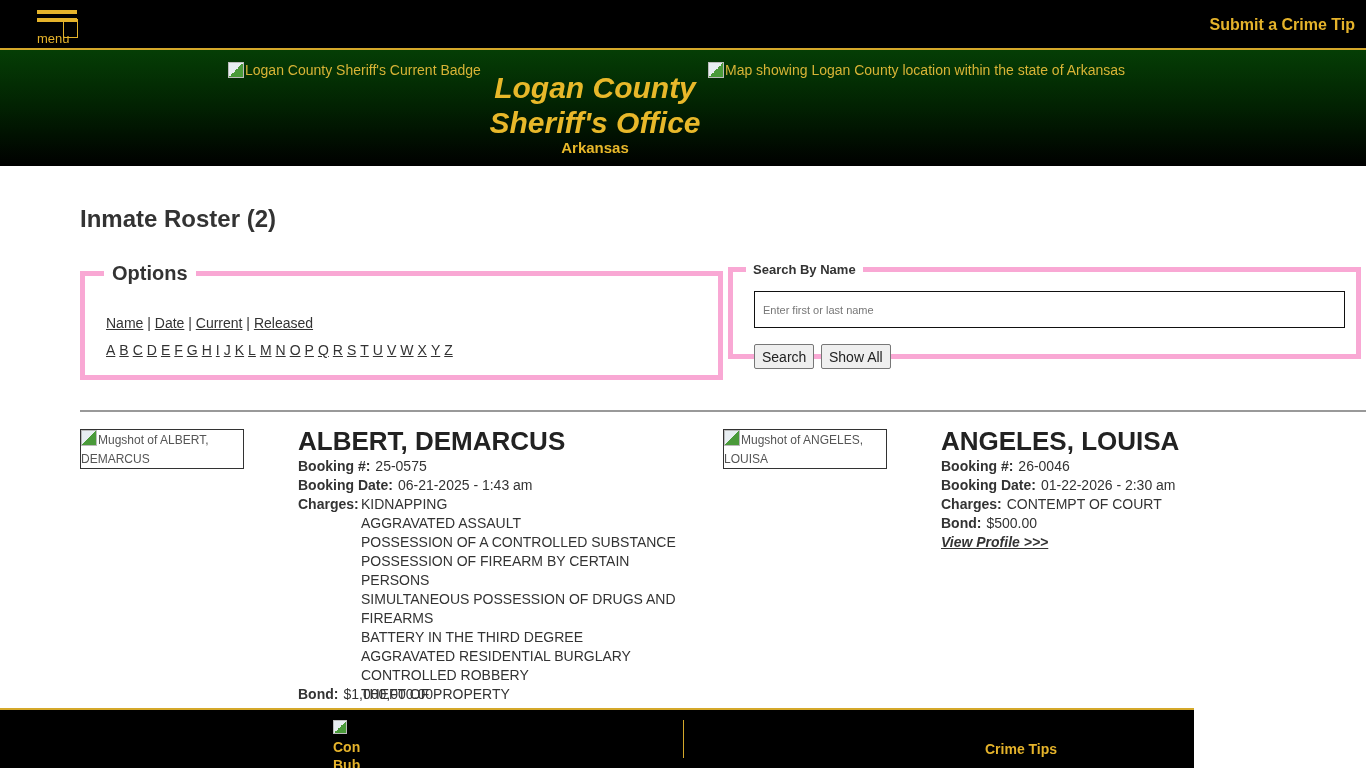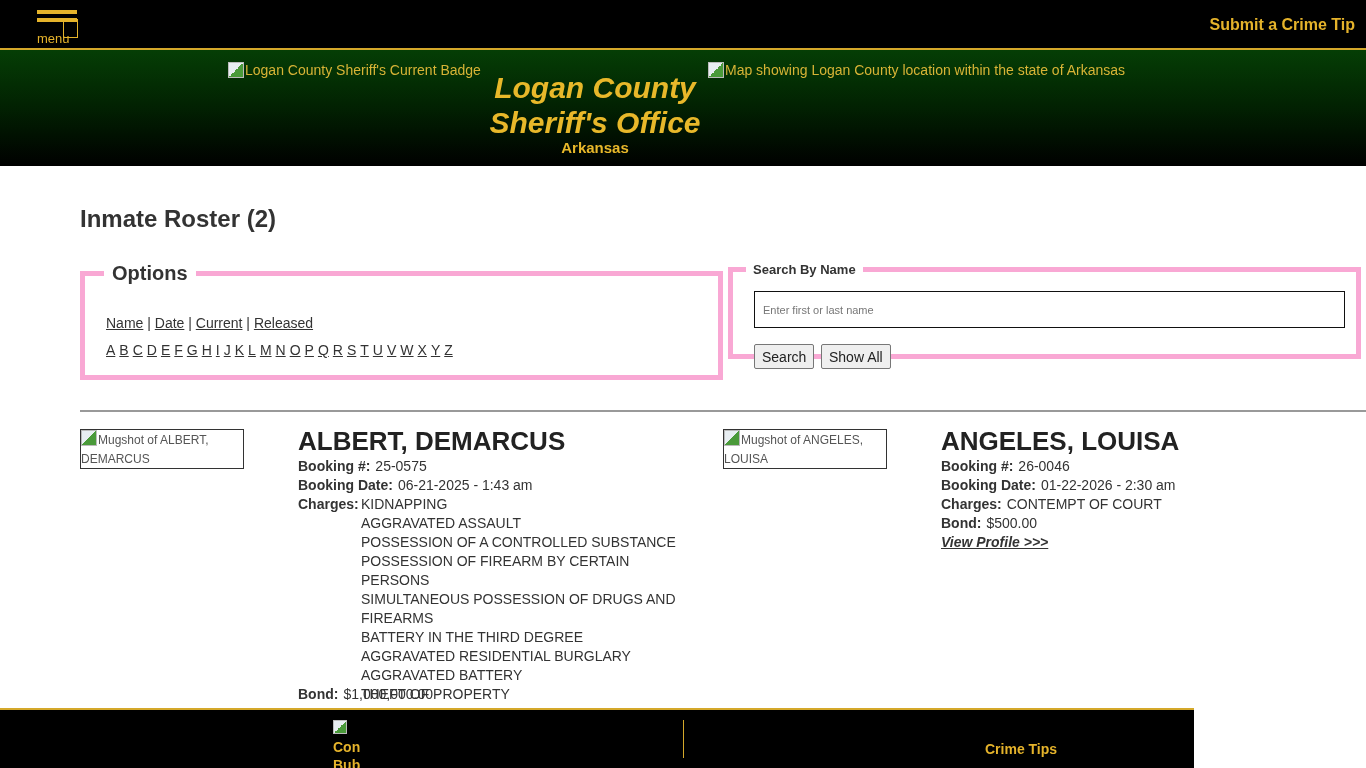--- a/index.html
+++ b/index.html
@@ -120,21 +120,21 @@
   <div class="field" style="left:298px; top:476px;"><b>Booking Date:</b><span>06-21-2025 - 1:43 am</span></div>
   <div class="field" style="left:298px; top:495px;"><b>Charges:</b></div>
   <div class="charges-list" style="left:361px; top:495px;">
     <div>KIDNAPPING</div>
     <div>AGGRAVATED ASSAULT</div>
     <div>POSSESSION OF A CONTROLLED SUBSTANCE</div>
     <div>POSSESSION OF FIREARM BY CERTAIN PERSONS</div>
     <div>SIMULTANEOUS POSSESSION OF DRUGS AND FIREARMS</div>
     <div>BATTERY IN THE THIRD DEGREE</div>
     <div>AGGRAVATED RESIDENTIAL BURGLARY</div>
-    <div>AGGRAVATED BATTERY</div>
+    <div>CONTROLLED ROBBERY</div>
     <div>THEFT OF PROPERTY</div>
   </div>
   <div class="field" style="left:298px; top:685px;"><b>Bond:</b><span>$1,000,000.00</span></div>
 </div>
 
 <div>
   <div class="mugshot" style="left:723px; top:429px;">
     <span class="broken"></span><span>Mugshot of ANGELES, LOUISA</span>
   </div>
   <div class="inmate-name" style="left:941px; top:426px;">ANGELES, LOUISA</div>

